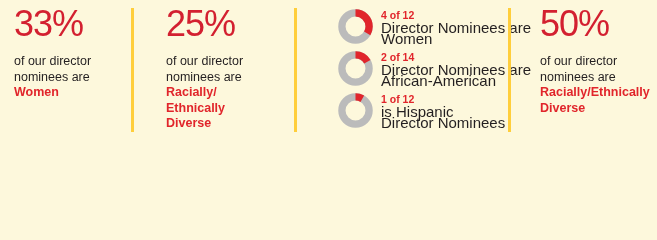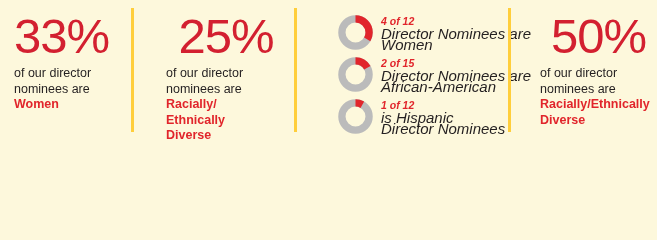--- a/index.html
+++ b/index.html
@@ -33,50 +33,49 @@
   .stat-panel {
     position: absolute;
     top: 0;
   }
   .stat-panel.p1 { left: 14px;  width: 110px; }
   .stat-panel.p2 { left: 166px; width: 120px; }
   .stat-panel.p4 { left: 540px; width: 117px; }
 
   .big-number {
     color: #D32030;
-    font-size: 49px;
+    font-size: 36px;
     font-weight: 400;
     line-height: 44px;
     letter-spacing: -1px;
-    margin-top: 14px;
+    margin-top: 2px;
     white-space: nowrap;
   }
   .stat-panel.p2 .big-number,
   .stat-panel.p4 .big-number {
-    text-align: center;
+    text-align: left;
   }
   .stat-desc {
     color: #231F20;
     font-size: 12.5px;
     line-height: 15.5px;
     margin-top: 8px;
   }
   .stat-highlight {
     color: #E1252B;
     font-size: 12.5px;
     line-height: 15.5px;
     font-weight: bold;
   }
 
   .donut-group {
     position: absolute;
     left: 338px;
-    top: 14px;
+    top: 8px;
     width: 165px;
-    font-style: italic;
   }
   .donut-row {
     display: flex;
     align-items: flex-start;
     height: 41px;
     margin-bottom: 1px;
   }
   .donut-chart {
     width: 35px;
     height: 35px;
@@ -143,21 +142,21 @@
         <div class="donut-text">Women</div>
       </div>
     </div>
 
     <div class="donut-row">
       <svg class="donut-chart" viewBox="0 0 36 36">
         <circle cx="18" cy="18" r="14" fill="none" stroke="#BBBBBB" stroke-width="7.5"></circle>
         <circle cx="18" cy="18" r="14" fill="none" stroke="#E1252B" stroke-width="7.5" stroke-dasharray="14.66 73.30" stroke-dashoffset="0" transform="rotate(-90 18 18)"></circle>
       </svg>
       <div class="donut-labels">
-        <div class="donut-count">2 of 15</div>
+        <div class="donut-count">2 of 14</div>
         <div class="donut-text">Director Nominees are</div>
         <div class="donut-text">African-American</div>
       </div>
     </div>
 
     <div class="donut-row">
       <svg class="donut-chart" viewBox="0 0 36 36">
         <circle cx="18" cy="18" r="14" fill="none" stroke="#BBBBBB" stroke-width="7.5"></circle>
         <circle cx="18" cy="18" r="14" fill="none" stroke="#E1252B" stroke-width="7.5" stroke-dasharray="7.33 80.63" stroke-dashoffset="0" transform="rotate(-90 18 18)"></circle>
       </svg>

